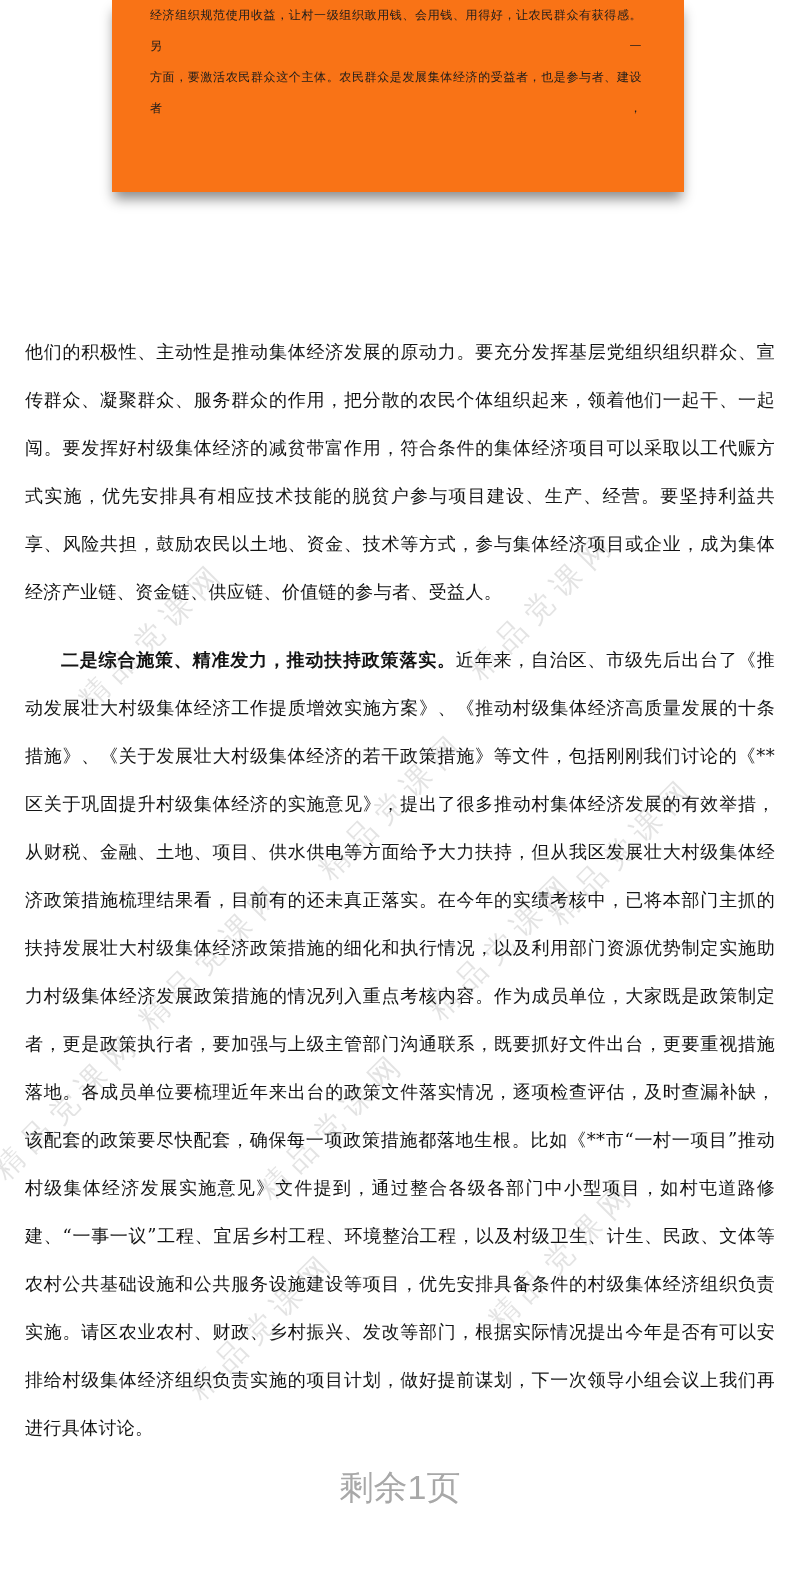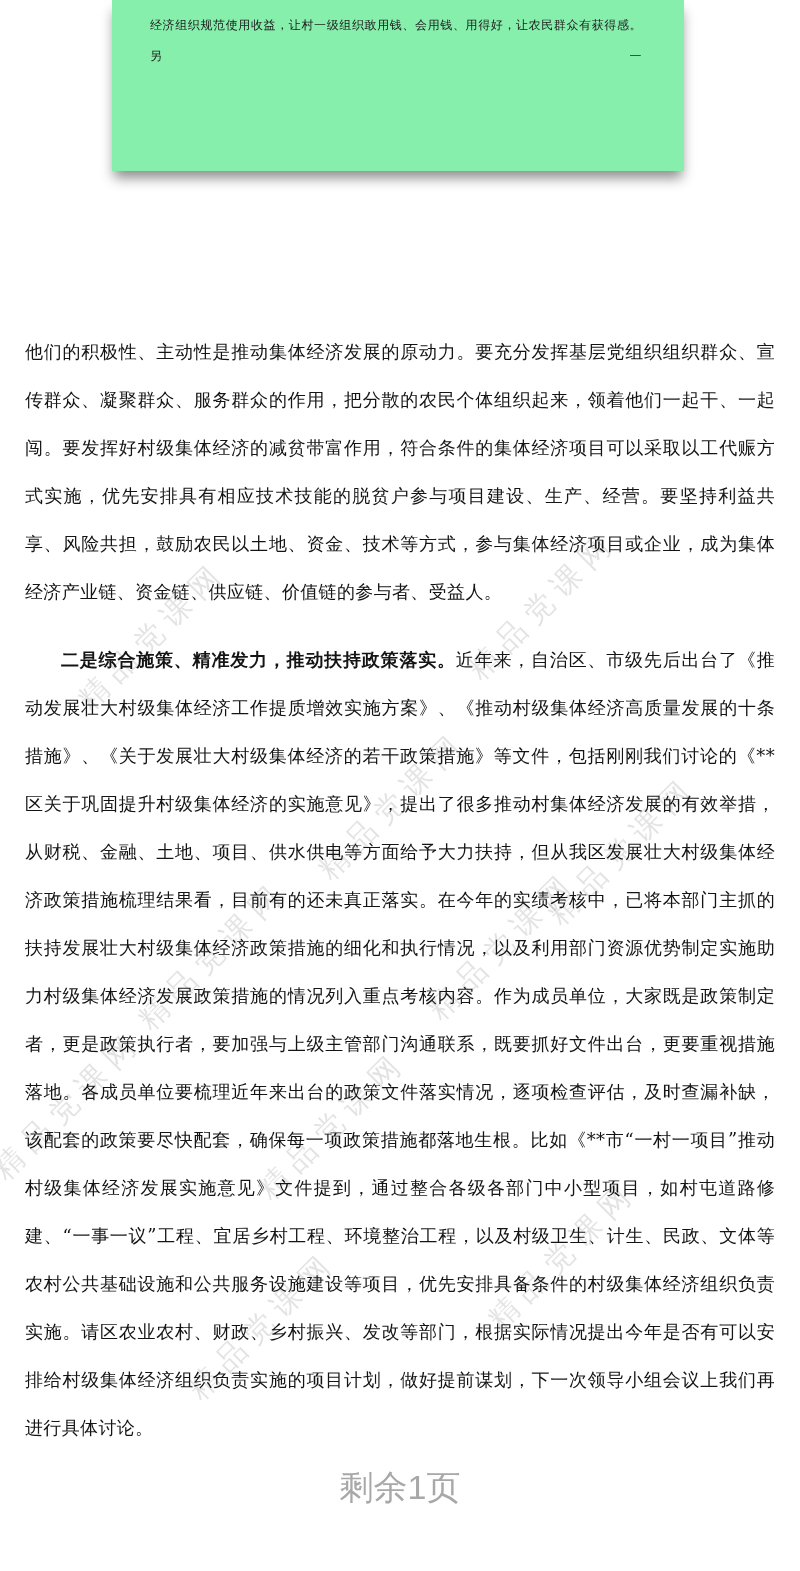--- a/index.html
+++ b/index.html
@@ -28,25 +28,25 @@
     transform: rotate(-45deg);
     font-family: "DejaVu Serif", serif;
   }
 
   
   .page-card {
     position: absolute;
     left: 112px;
     top: 0;
     width: 572px;
-    height: 171px;
-    background: #86efac;
+    height: 192px;
+    background: #f97316;
     box-shadow: 0 9px 12px -2px rgba(0, 0, 0, 0.45);
     box-sizing: border-box;
-    padding: 10px 42px 0 38px;
+    padding: 0 42px 0 38px;
     z-index: 2;
   }
   .card-line {
     font-size: 12px;
     line-height: 31px;
     color: #1c1c1c;
     letter-spacing: 0.4px;
     text-align: justify;
     text-align-last: justify;
   }
@@ -98,20 +98,21 @@
     <span class="wm" style="left:115px; top:935px;">精品党课网</span>
     <span class="wm" style="left:405px; top:925px;">精品党课网</span>
     <span class="wm" style="left:235px; top:1105px;">精品党课网</span>
     <span class="wm" style="left:-30px; top:1085px;">精品党课网</span>
     <span class="wm" style="left:465px; top:1235px;">精品党课网</span>
     <span class="wm" style="left:165px; top:1305px;">精品党课网</span>
   </div>
 
   <div class="page-card">
     <div class="card-line">经济组织规范使用收益，让村一级组织敢用钱、会用钱、用得好，让农民群众有获得感。另一</div>
+    <div class="card-line">方面，要激活农民群众这个主体。农民群众是发展集体经济的受益者，也是参与者、建设者，</div>
   </div>
 
   <div class="doc-body">
     <p class="para">他们的积极性、主动性是推动集体经济发展的原动力。要充分发挥基层党组织组织群众、宣传群众、凝聚群众、服务群众的作用，把分散的农民个体组织起来，领着他们一起干、一起闯。要发挥好村级集体经济的减贫带富作用，符合条件的集体经济项目可以采取以工代赈方式实施，优先安排具有相应技术技能的脱贫户参与项目建设、生产、经营。要坚持利益共享、风险共担，鼓励农民以土地、资金、技术等方式，参与集体经济项目或企业，成为集体经济产业链、资金链、供应链、价值链的参与者、受益人。</p>
     <p class="para indent"><span class="lead">二是综合施策、精准发力，推动扶持政策落实。</span><span>近年来，自治区、市级先后出台了《推动发展壮大村级集体经济工作提质增效实施方案》、《推动村级集体经济高质量发展的十条措施》、《关于发展壮大村级集体经济的若干政策措施》等文件，包括刚刚我们讨论的《**区关于巩固提升村级集体经济的实施意见》，提出了很多推动村集体经济发展的有效举措，从财税、金融、土地、项目、供水供电等方面给予大力扶持，但从我区发展壮大村级集体经济政策措施梳理结果看，目前有的还未真正落实。在今年的实绩考核中，已将本部门主抓的扶持发展壮大村级集体经济政策措施的细化和执行情况，以及利用部门资源优势制定实施助力村级集体经济发展政策措施的情况列入重点考核内容。作为成员单位，大家既是政策制定者，更是政策执行者，要加强与上级主管部门沟通联系，既要抓好文件出台，更要重视措施落地。各成员单位要梳理近年来出台的政策文件落实情况，逐项检查评估，及时查漏补缺，该配套的政策要尽快配套，确保每一项政策措施都落地生根。比如《**市“一村一项目”推动村级集体经济发展实施意见》文件提到，通过整合各级各部门中小型项目，如村屯道路修建、“一事一议”工程、宜居乡村工程、环境整治工程，以及村级卫生、计生、民政、文体等农村公共基础设施和公共服务设施建设等项目，优先安排具备条件的村级集体经济组织负责实施。请区农业农村、财政、乡村振兴、发改等部门，根据实际情况提出今年是否有可以安排给村级集体经济组织负责实施的项目计划，做好提前谋划，下一次领导小组会议上我们再进行具体讨论。</span></p>
   </div>
 
   <div class="footer">
     <span>剩余1页</span>
   </div>

